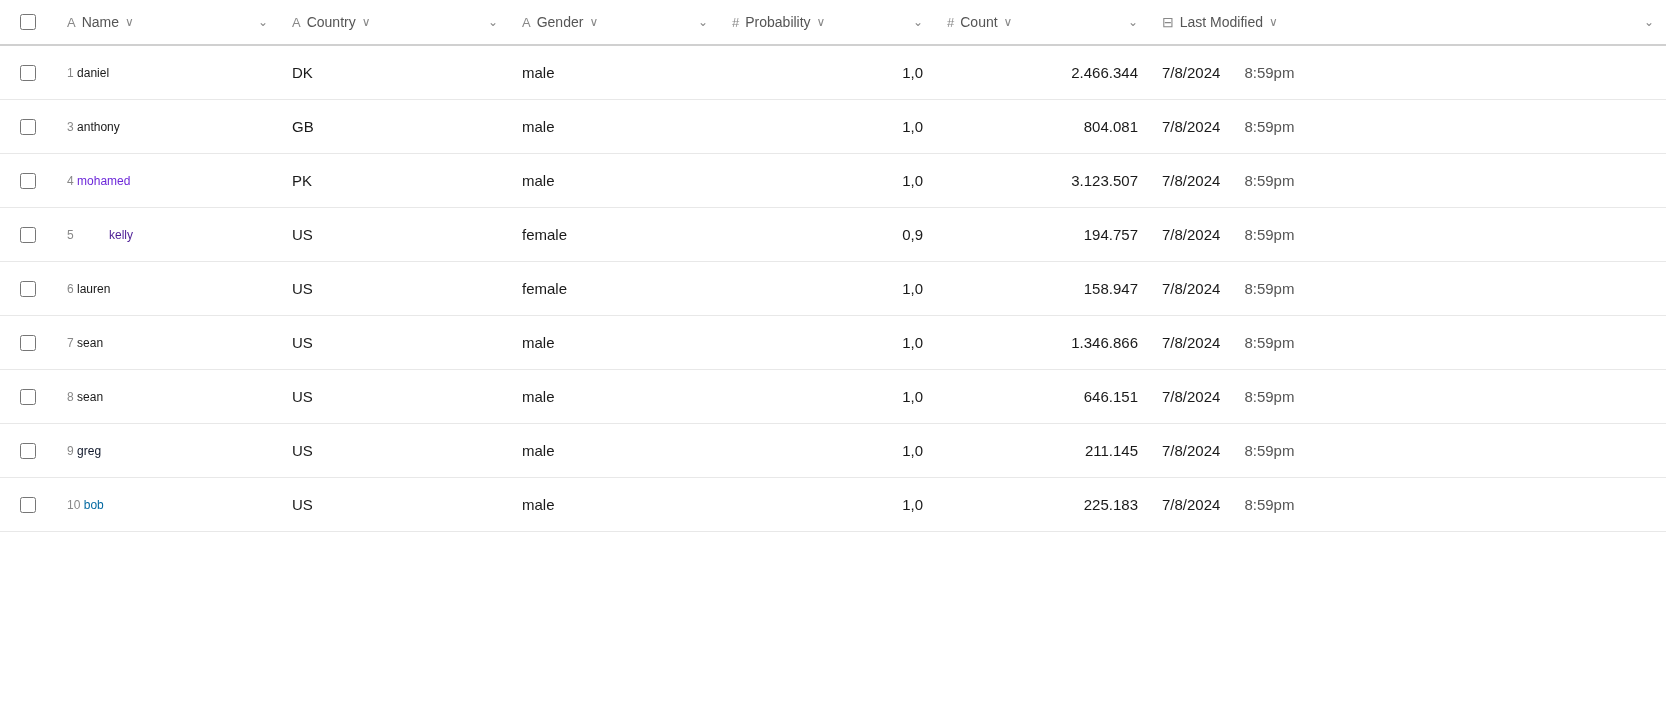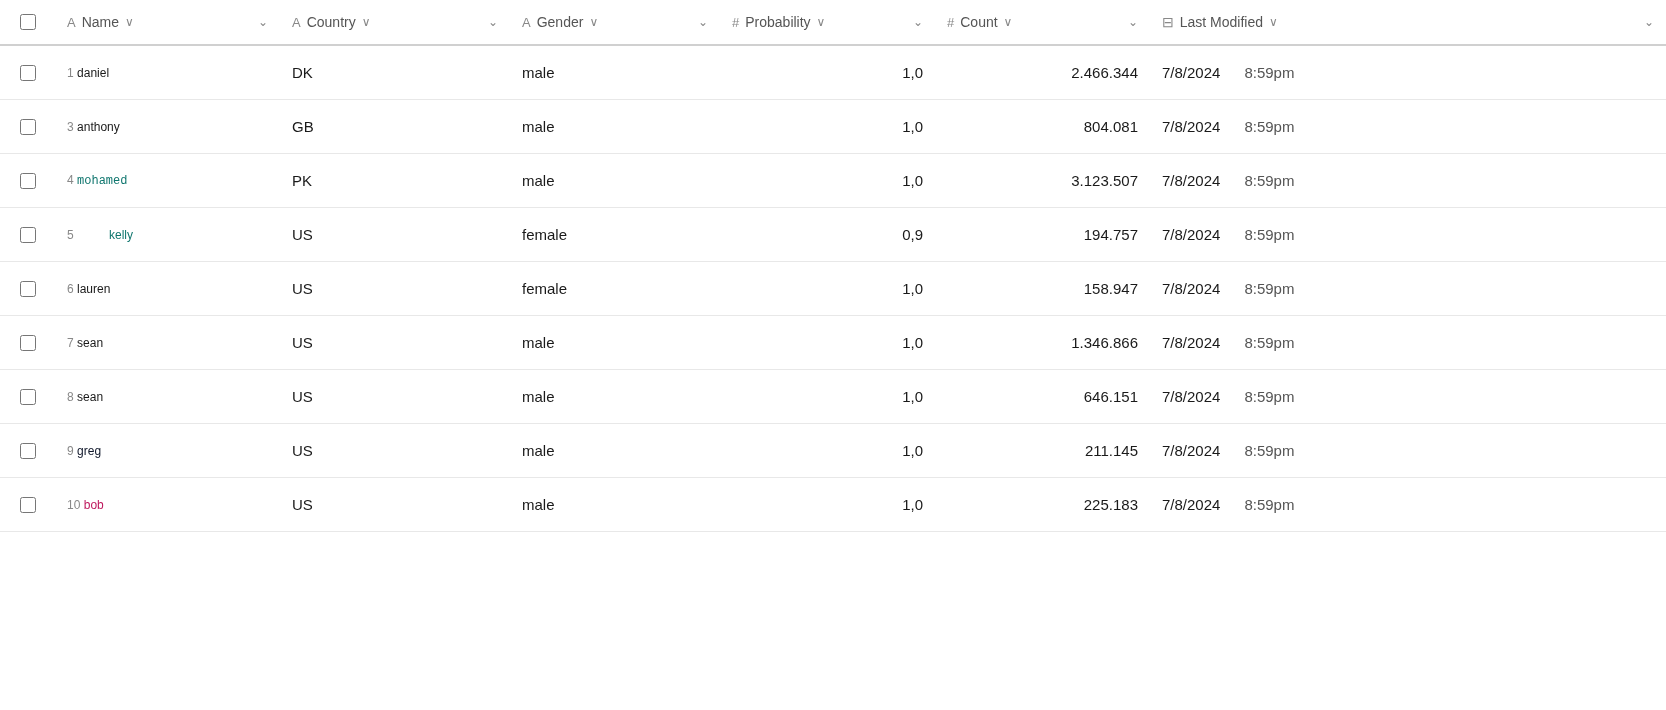--- a/index.html
+++ b/index.html
@@ -224,42 +224,42 @@
     </td>
   </tr>
         <tr>
     <td class="col-checkbox">
       <div class="checkbox-cell">
         <input type="checkbox" style="">
       </div>
     </td>
     <td class="td-row-num col-name" style="display: table-cell; gap: 24px; align-items: center; vertical-align: middle;">
       <span style="color:#888; min-width:24px;">4</span>
-      <span style="color:#0f766e;font-family:Liberation Mono, monospace;">mohamed</span>
+      <span style="color:#6d28d9;">mohamed</span>
     </td>
     <td class="col-country">PK</td>
     <td class="col-gender">male</td>
     <td class="col-prob td-prob">1,0</td>
     <td class="col-count td-count">3.123.507</td>
     <td class="col-modified">
       <div class="td-modified">
         <span>7/8/2024</span>
         <span style="color:#555;">8:59pm</span>
       </div>
     </td>
   </tr>
         <tr>
     <td class="col-checkbox">
       <div class="checkbox-cell">
         <input type="checkbox" style="">
       </div>
     </td>
     <td class="td-row-num col-name" style="display: table-cell; gap: 24px; align-items: center; vertical-align: middle;">
       <span style="color:#888; min-width:24px;">5</span>
-      <span style="color:#0f766e;padding-left:32px;">kelly</span>
+      <span style="color:#4c1d95;padding-left:32px;">kelly</span>
     </td>
     <td class="col-country">US</td>
     <td class="col-gender">female</td>
     <td class="col-prob td-prob">0,9</td>
     <td class="col-count td-count">194.757</td>
     <td class="col-modified">
       <div class="td-modified">
         <span>7/8/2024</span>
         <span style="color:#555;">8:59pm</span>
       </div>
@@ -350,21 +350,21 @@
     </td>
   </tr>
         <tr>
     <td class="col-checkbox">
       <div class="checkbox-cell">
         <input type="checkbox" style="">
       </div>
     </td>
     <td class="td-row-num col-name" style="display: table-cell; gap: 24px; align-items: center; vertical-align: middle;">
       <span style="color:#888; min-width:24px;">10</span>
-      <span style="color:#be185d;">bob</span>
+      <span style="color:#0369a1;">bob</span>
     </td>
     <td class="col-country">US</td>
     <td class="col-gender">male</td>
     <td class="col-prob td-prob">1,0</td>
     <td class="col-count td-count">225.183</td>
     <td class="col-modified">
       <div class="td-modified">
         <span>7/8/2024</span>
         <span style="color:#555;">8:59pm</span>
       </div>

